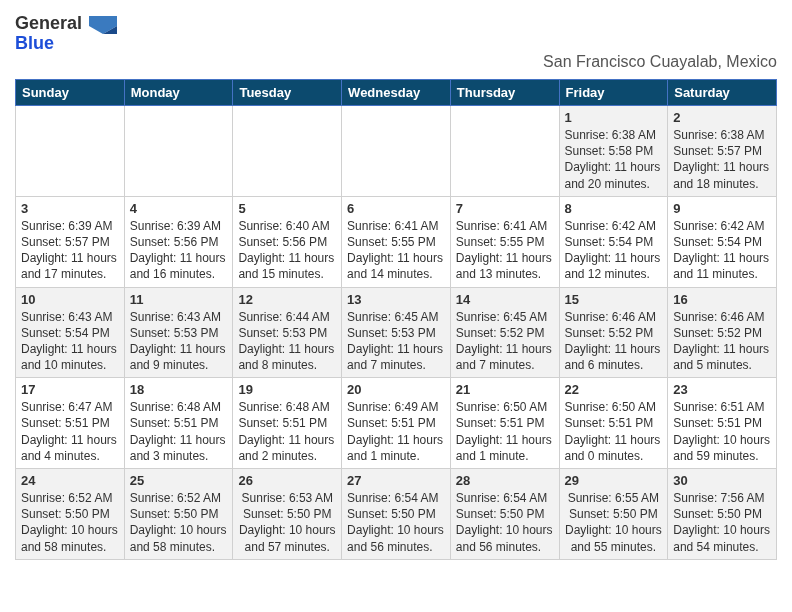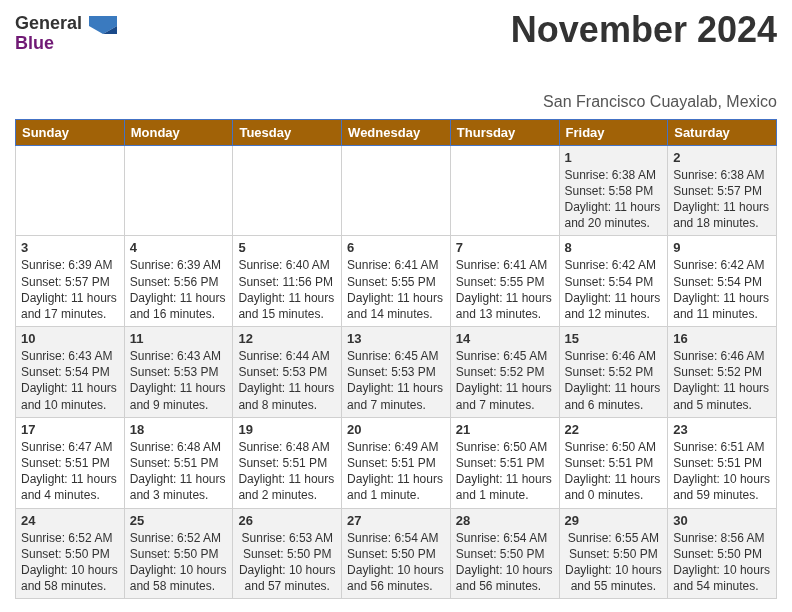--- a/index.html
+++ b/index.html
@@ -24,21 +24,21 @@
     }
     .logo-general {
       font-size: 18px;
       font-weight: bold;
       color: #333;
       line-height: 1;
     }
     .logo-blue {
       font-size: 18px;
       font-weight: bold;
-      color: #701a75;
+      color: #1d4ed8;
       line-height: 1;
     }
     .logo-top {
       display: flex;
       align-items: center;
     }
     .title-block {
       text-align: right;
     }
     .month-title {
@@ -50,21 +50,21 @@
     .location {
       font-size: 16px;
       color: #555;
       margin-top: 43px;
     }
     table {
       width: 100%;
       border-collapse: collapse;
     }
     thead tr th {
-      background: #a16207;
+      background: #0c4a6e;
       color: #fff;
       font-size: 13px;
       font-weight: bold;
       padding: 5px 6px;
       text-align: left;
       border: 1px solid #4472c4;
     }
     tbody tr td {
       vertical-align: top;
       border: 1px solid #d0d0d0;
@@ -106,21 +106,20 @@
         <span class="logo-general">General</span>
         <svg width="28" height="18" style="display:inline-block;vertical-align:middle;margin-left:2px;">
           <polygon points="0,0 28,0 28,10 14,18 0,10" fill="#3a7abf"></polygon>
           <polygon points="14,18 28,10 28,18" fill="#1a4a8a"></polygon>
         </svg>
       </div>
     </div>
     <span class="logo-blue">Blue</span>
   </div>
   <div class="title-block">
-    <div class="month-title">November 2024</div>
     <div class="location">San Francisco Cuayalab, Mexico</div>
   </div>
 </div>
 
 <table>
   <thead>
     <tr>
     <th>Sunday</th>
         <th>Monday</th>
         <th>Tuesday</th>
@@ -163,21 +162,21 @@
         <td>
           <span class="day-num">4</span>
           <div class="day-info" style="white-space: pre-line;">Sunrise: 6:39 AM
 Sunset: 5:56 PM
 Daylight: 11 hours
 and 16 minutes.</div>
         </td>
         <td>
           <span class="day-num">5</span>
           <div class="day-info" style="white-space: pre-line;">Sunrise: 6:40 AM
-Sunset: 11:56 PM
+Sunset: 5:56 PM
 Daylight: 11 hours
 and 15 minutes.</div>
         </td>
         <td>
           <span class="day-num">6</span>
           <div class="day-info" style="white-space: pre-line;">Sunrise: 6:41 AM
 Sunset: 5:55 PM
 Daylight: 11 hours
 and 14 minutes.</div>
         </td>
@@ -343,20 +342,20 @@
         </td>
         <td>
           <span class="day-num">29</span>
           <div class="day-info" style="white-space: pre-line; text-align: center;">Sunrise: 6:55 AM
 Sunset: 5:50 PM
 Daylight: 10 hours
 and 55 minutes.</div>
         </td>
         <td>
           <span class="day-num">30</span>
-          <div class="day-info" style="white-space: pre-line;">Sunrise: 8:56 AM
+          <div class="day-info" style="white-space: pre-line;">Sunrise: 7:56 AM
 Sunset: 5:50 PM
 Daylight: 10 hours
 and 54 minutes.</div>
         </td>
       </tr>
     </tbody>
 </table>
 
 </body></html>

